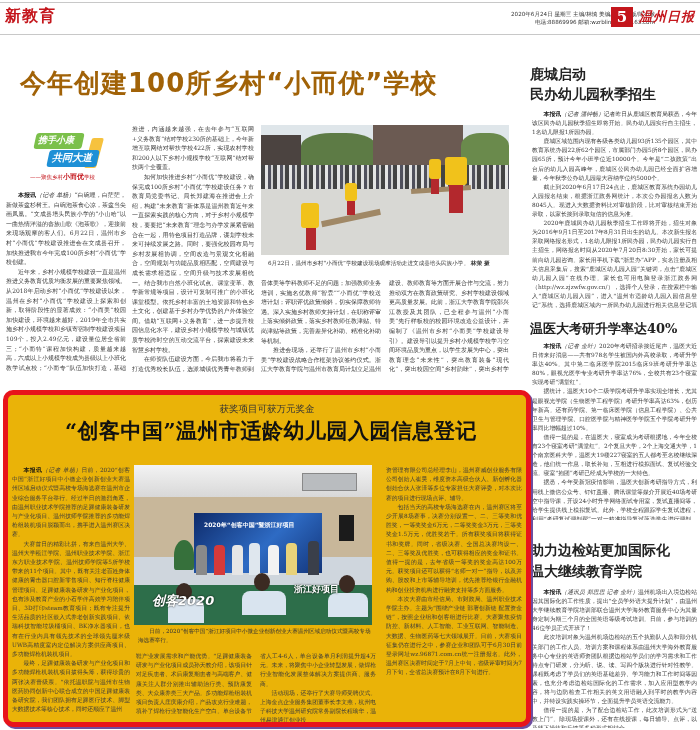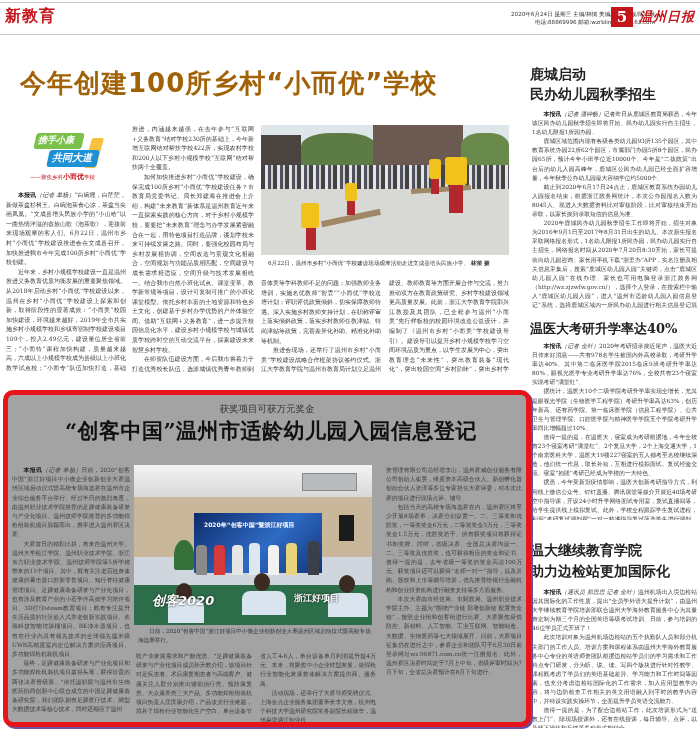--- a/index.html
+++ b/index.html
@@ -46,38 +46,38 @@
   .photo1 .kid { position: absolute; background: #f1c21b; border-radius: 3px; }
   .photo1 .leg { position: absolute; background: #b3282d; }
   .photo1 .board { position: absolute; background: #a08866; }
 
   .caption { position: absolute; font-size: 5.6px; color: #333; white-space: nowrap; }
 
   
   .side-head { position: absolute; font-family: "DejaVu Serif", serif; font-weight: bold; color: #222; }
 
   
-  .frame { position: absolute; left: 3px; top: 390px; width: 528px; height: 337px; border: 5px solid #e8141b; border-radius: 10px; background: #a3a3a3; box-shadow: 2px 2px 0 #6e4ea0; }
+  .frame { position: absolute; left: 3px; top: 390px; width: 528px; height: 337px; border: 5px solid #e8141b; border-radius: 10px; background: #eab308; box-shadow: 2px 2px 0 #6e4ea0; }
   .kicker { position: absolute; left: 0; top: 8px; width: 518px; text-align: center; font-family: "DejaVu Sans", sans-serif; font-size: 9.5px; color: #333; }
   .frame-headline { position: absolute; left: 8px; top: 22px; width: 510px; text-align: center; font-family: "DejaVu Serif", serif; font-weight: bold; font-size: 21px; color: #111; white-space: nowrap; letter-spacing: .5px; }
 
   .photo2 { position: absolute; left: 134px; top: 465px; width: 238px; height: 160px; overflow: hidden; background: #cfd6dd; }
   .photo2 .ceil { position: absolute; left: 0; top: 0; width: 238px; height: 32px; background: linear-gradient(#f3f3f3, #d8d8d8); }
   .photo2 .vent { position: absolute; left: 168px; top: 8px; width: 55px; height: 18px; background: #b9bcbf; border: 1px solid #888; }
   .photo2 .wall { position: absolute; left: 0; top: 32px; width: 238px; height: 60px; background: #c8b79a; }
   .photo2 .screen { position: absolute; left: 60px; top: 48px; width: 128px; height: 60px; background: linear-gradient(135deg, #0e2b6b, #2e6bc4 55%, #13357a); }
   .photo2 .screentxt { position: absolute; left: 70px; top: 56px; font-size: 6px; color: #fff; font-weight: bold; font-family: "DejaVu Sans", sans-serif; }
   .photo2 .spk { position: absolute; left: 205px; top: 50px; width: 15px; height: 26px; background: #1b1b1b; }
   .photo2 .plant { position: absolute; left: 40px; top: 75px; width: 20px; height: 30px; background: #36703b; border-radius: 50% 50% 10% 10%; }
   .photo2 .person { position: absolute; width: 11px; border-radius: 4px 4px 0 0; }
   .photo2 .table { position: absolute; left: 0; top: 120px; width: 238px; height: 40px; background: #2d6e4a; }
   .photo2 .head { position: absolute; width: 16px; height: 18px; border-radius: 50%; background: #3b2a22; }
   .photo2 .shirt { position: absolute; height: 24px; border-radius: 8px 8px 0 0; background: #d9e4ef; }
   .photo2 .logo1 { position: absolute; left: 18px; top: 98px; font-size: 13px; font-weight: bold; color: #fff; font-family: "DejaVu Sans", sans-serif; font-style: italic; text-shadow: 0 0 2px #000; margin-top: 29px; }
-  .photo2 .logo2 { position: absolute; left: 160px; top: 127px; font-size: 9px; font-weight: bold; color: #fff; font-family: Liberation Sans, sans-serif; text-shadow: 0 0 2px #000; }
+  .photo2 .logo2 { position: absolute; left: 160px; top: 118px; font-size: 9px; font-weight: bold; color: #fff; font-family: Liberation Sans, sans-serif; text-shadow: 0 0 2px #000; }
 
   .photo2-caption { position: absolute; left: 138px; top: 627px; width: 236px; font-size: 5.6px; line-height: 8.5px; color: #333; text-indent: 2em; }
 </style>
 </head>
 <body>
 
 <div class="topline"></div>
 <div class="masthead">
   <div class="section-name">新教育</div>
   <div class="meta">
@@ -152,22 +152,22 @@
 
 <div class="side-head" style="left:530px; top:320px; width:170px; font-size:13px;">温医大考研升学率达40%</div>
 <div class="col" style="left:532px; top:342px; width:165px; height:178px; font-size:5.8px; line-height:9.1px;">
   <p><span class="lead">本报讯</span><span class="byline">（记者 金叶）</span><span>2020年考研招录接近尾声，温医大近日传来好消息——共有978名学生被国内外高校录取，考研升学率达40%。其中第二临床医学院2015临床9班考研升学率达80%，眼视光医学专业考研升学率达76%，全校共有23个寝室实现考研“满堂红”。</span></p>
   <p>据统计，温医大10个二级学院考研升学率实现全增长，尤其是眼视光学院（生物医学工程学院）考研升学率高达63%，创历年新高。还有药学院、第一临床医学院（信息工程学院）、公共卫生与管理学院、口腔医学院与精神医学学院五个学院考研升学率同比增幅超过10%。</p>
   <p>值得一提的是，在温医大，寝室成为考研根据地，今年全校有23个寝室考研“满堂红”。2个复旦大学，2个上海交通大学，1个南京医科大学，温医大19楼227寝室的五人都考至名校继续深造，他们统一作息，取长补短，互相进行模拟面试、复试经验交流。寝室“抱团”考研已经成为学校的一大特色。</p>
   <p>据悉，今年受新冠疫情影响，温医大创新考研指导方式，利用线上微信公众号、钉钉直播、腾讯课堂等媒介开展近40场考研空中指导课，开设24小时升学网络面试专用室，复试直播间等，给学生提供线上模拟复试。此外，学校全程跟踪学生复试进程，利用“考研复试调剂帮”一对一精准指导复试落选学生进行调剂，为毕业生考研保驾护航。</p>
 </div>
 
 <div class="side-head" style="left:530px; top:540px; width:170px; font-size:14px; line-height:21px;">
+  <div>助力边检站更加国际化</div>
   <div>温大继续教育学院</div>
-  <div>助力边检站更加国际化</div>
 </div>
 <div class="col" style="left:532px; top:588px; width:165px; height:140px; font-size:5.8px; line-height:9.1px;">
   <p><span class="lead">本报讯</span><span class="byline">（通讯员 郑思思 记者 金叶）</span><span>温州机场出入境边检站因其国际化的工作性质，提出“全员学外语大提升计划”，由温州大学继续教育学院培训部联合温州大学海外教育服务中心为其量身定制为期三个月的全国英语等级考试培训。日前，参与培训的46位学员正式开班了！</span></p>
   <p>此次培训对象为温州机场边检站的五个执勤队人员和部分机关部门的工作人员。培训方案和课程体系由温州大学海外教育服务中心专业的英语师资团队根据边检站学员们的学习需求和工作特点专门研发，分为听、说、读、写四个版块进行针对性教学。课程既考虑了学员们的英语基础差异、学习能力和工作时间等因素，也充分考虑边检站国际化的工作需求，加入应用型教学内容，将与边防检查工作相关的英文用语融入到平时的教学内容中，并特设实践实操环节，全面提升学员英语交流能力。</p>
   <p>值得一提的是，为了配合边检站工作，此次培训形式为“送教上门”。除现场授课外，还有在线授课，每日辅导、点评，以及线下操练和反馈等多种形式相结合。</p>
 </div>
 
 <div class="frame">
   <div class="kicker">获奖项目可获万元奖金</div>
   <div class="frame-headline">“创客中国”温州市适龄幼儿园入园信息登记</div>

